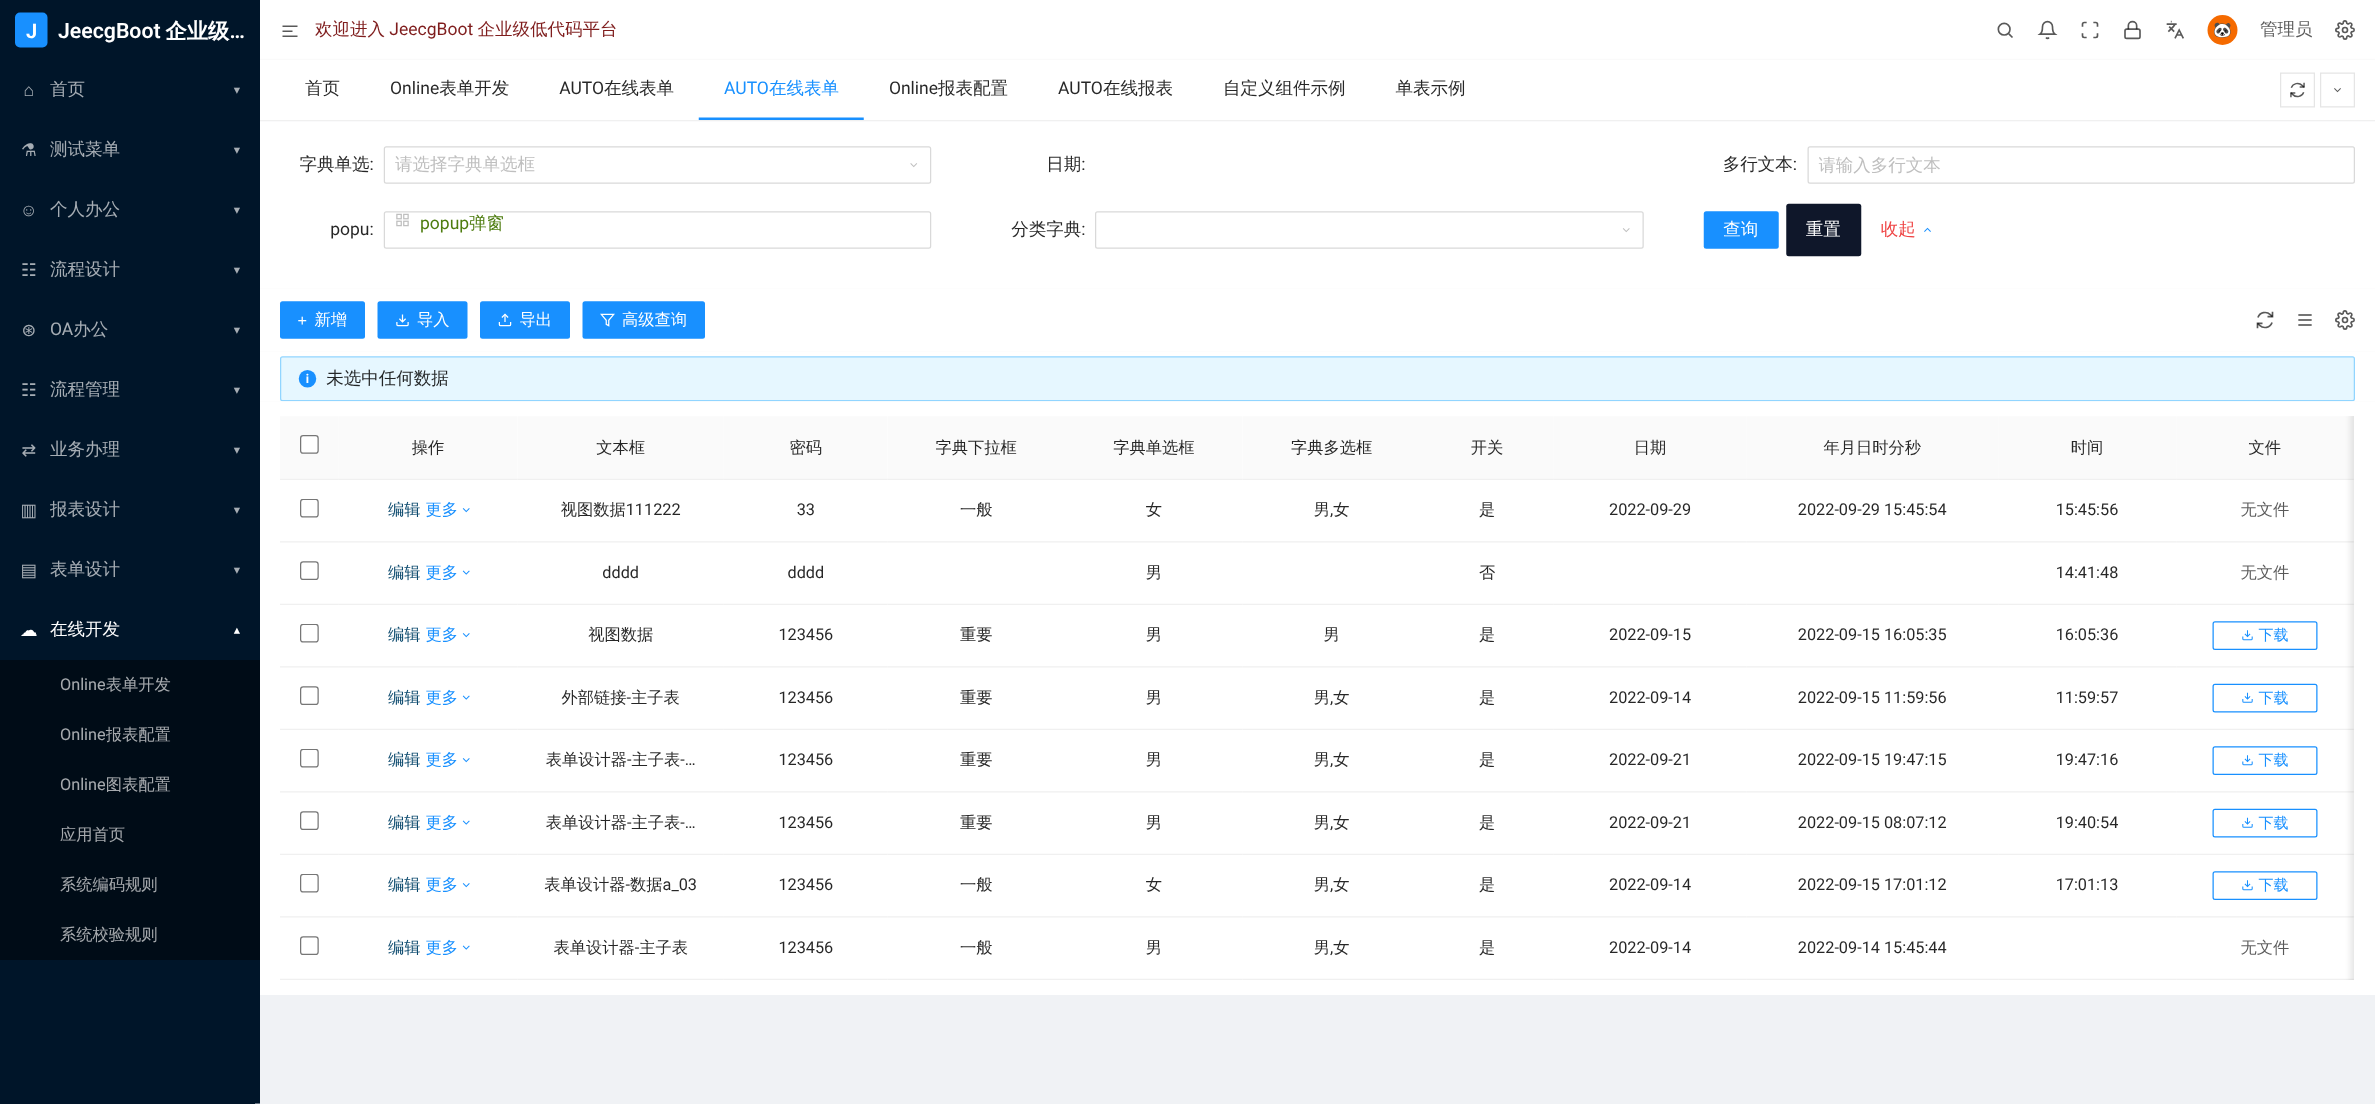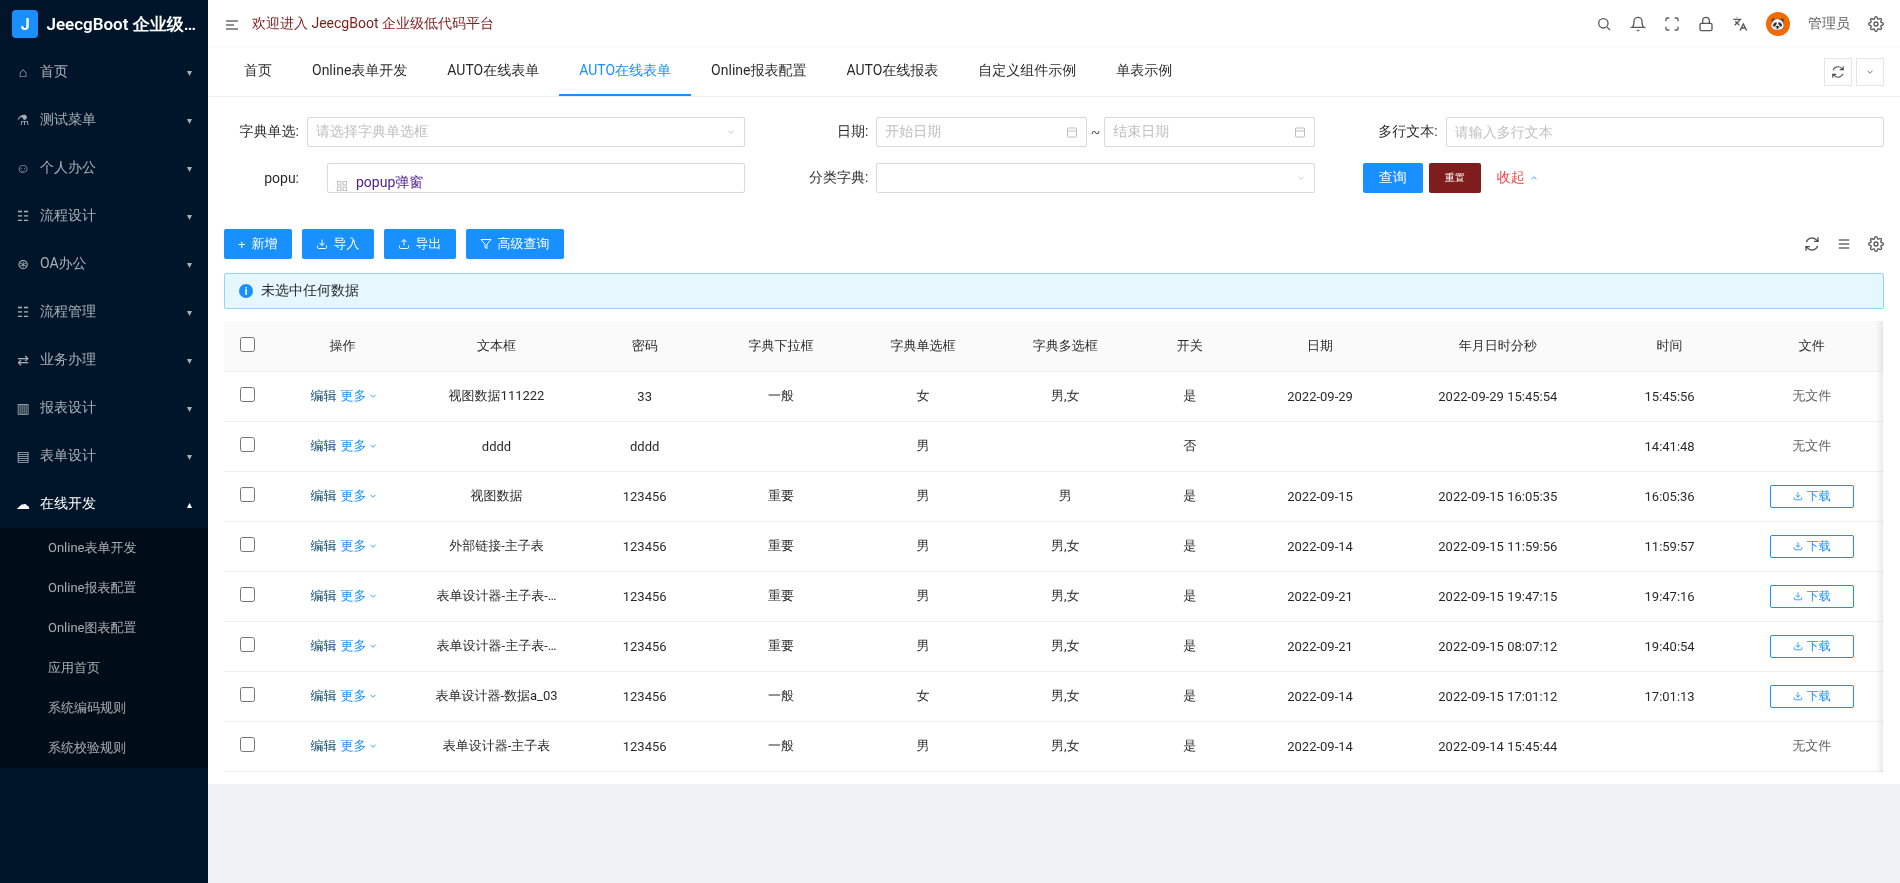--- a/index.html
+++ b/index.html
@@ -45,25 +45,25 @@
 .form-row { display: flex; padding: 0 16px 16px 16px; gap: 48px; }
 .form-col { display: flex; flex: 1; align-items: center; gap: 8px; }
 .form-col.range { flex: 1; }
 .form-label { width: 75px; text-align: right; color: rgba(0,0,0,0.85); flex-shrink: 0; }
 .form-input, .form-select { height: 30px; border: 1px solid #d9d9d9; border-radius: 2px; padding: 0 32px 0 8px; font-size: 14px; width: 100%; position: relative; color: #333; background: #fff; display: flex; align-items: center; }
 .form-input::placeholder { color: #bfbfbf; }
 .form-select { color: #bfbfbf; cursor: pointer; justify-content: space-between; padding-right: 8px; }
 .date-input { height: 30px; border: 1px solid #d9d9d9; border-radius: 2px; padding: 0 8px; display: flex; align-items: center; gap: 6px; color: #bfbfbf; flex: 1; justify-content: space-between; }
 .range-wrap { display: flex; align-items: center; gap: 4px; flex: 1; }
 .range-sep { color: rgba(0,0,0,0.65); }
-.popup-input { display: flex; align-items: flex-end; height: 30px; border: 1px solid #d9d9d9; border-radius: 2px; padding: 0 8px; gap: 8px; width: 100%; color: #4c1d95; margin-left: 20px; }
+.popup-input { display: flex; align-items: flex-start; height: 30px; border: 1px solid #d9d9d9; border-radius: 2px; padding: 0 8px; gap: 8px; width: 100%; color: #4d7c0f; }
 .btn-row { padding: 0 16px 16px 16px; display: flex; gap: 8px; align-items: center; }
 .btn-row.right { justify-content: flex-start; gap: 6px; }
 .btn-primary { height: 30px; padding: 0 16px; background: #1890ff; color: #fff; border: none; border-radius: 2px; cursor: pointer; font-size: 14px; }
-.btn-reset { height: 30px; padding: 0 16px; background: #7f1d1d; color: #fff; border: none; border-radius: 2px; cursor: pointer; font-size: 10px; }
+.btn-reset { height: 42px; padding: 0 16px; background: #0f172a; color: #fff; border: none; border-radius: 2px; cursor: pointer; font-size: 14px; }
 .link-collapse { color: #ef4444; cursor: pointer; margin-left: 10px; display: flex; align-items: center; gap: 4px; }
 
 
 .toolbar { background: #fff; padding: 10px 16px; display: flex; align-items: center; justify-content: space-between; }
 .toolbar-left { display: flex; gap: 10px; }
 .tbtn { height: 30px; padding: 0 14px; background: #1890ff; color: #fff; border: none; border-radius: 2px; cursor: pointer; font-size: 13px; display: flex; align-items: center; gap: 6px; }
 .toolbar-right { display: flex; gap: 16px; color: rgba(0,0,0,0.65); }
 .toolbar-right .action { cursor: pointer; }
 
 
@@ -266,37 +266,20 @@
             <label class="form-label">字典单选:</label>
             <div class="form-select">
               <span>请选择字典单选框</span>
               <svg width="10" height="10" viewBox="0 0 24 24" fill="none" stroke="#bfbfbf" stroke-width="2">
                   <polyline points="6 9 12 15 18 9"></polyline>
                 </svg>
             </div>
           </div>
           <div class="form-col range">
             <label class="form-label">日期:</label>
-            <div class="range-wrap">
-              <div class="date-input">
-                <span>开始日期</span>
-                <svg width="12" height="12" viewBox="0 0 24 24" fill="none" stroke="#bfbfbf" stroke-width="2">
-                    <rect x="3" y="4" width="18" height="18" rx="2"></rect>
-                    <line x1="3" y1="10" x2="21" y2="10"></line>
-                  </svg>
-              </div>
-              <span class="range-sep">~</span>
-              <div class="date-input">
-                <span>结束日期</span>
-                <svg width="12" height="12" viewBox="0 0 24 24" fill="none" stroke="#bfbfbf" stroke-width="2">
-                    <rect x="3" y="4" width="18" height="18" rx="2"></rect>
-                    <line x1="3" y1="10" x2="21" y2="10"></line>
-                  </svg>
-              </div>
-            </div>
           </div>
           <div class="form-col">
             <label class="form-label">多行文本:</label>
             <input class="form-input" placeholder="请输入多行文本" style="">
           </div>
         </div>
         <div class="form-row">
           <div class="form-col">
             <label class="form-label">popu:</label>
             <div class="popup-input">

